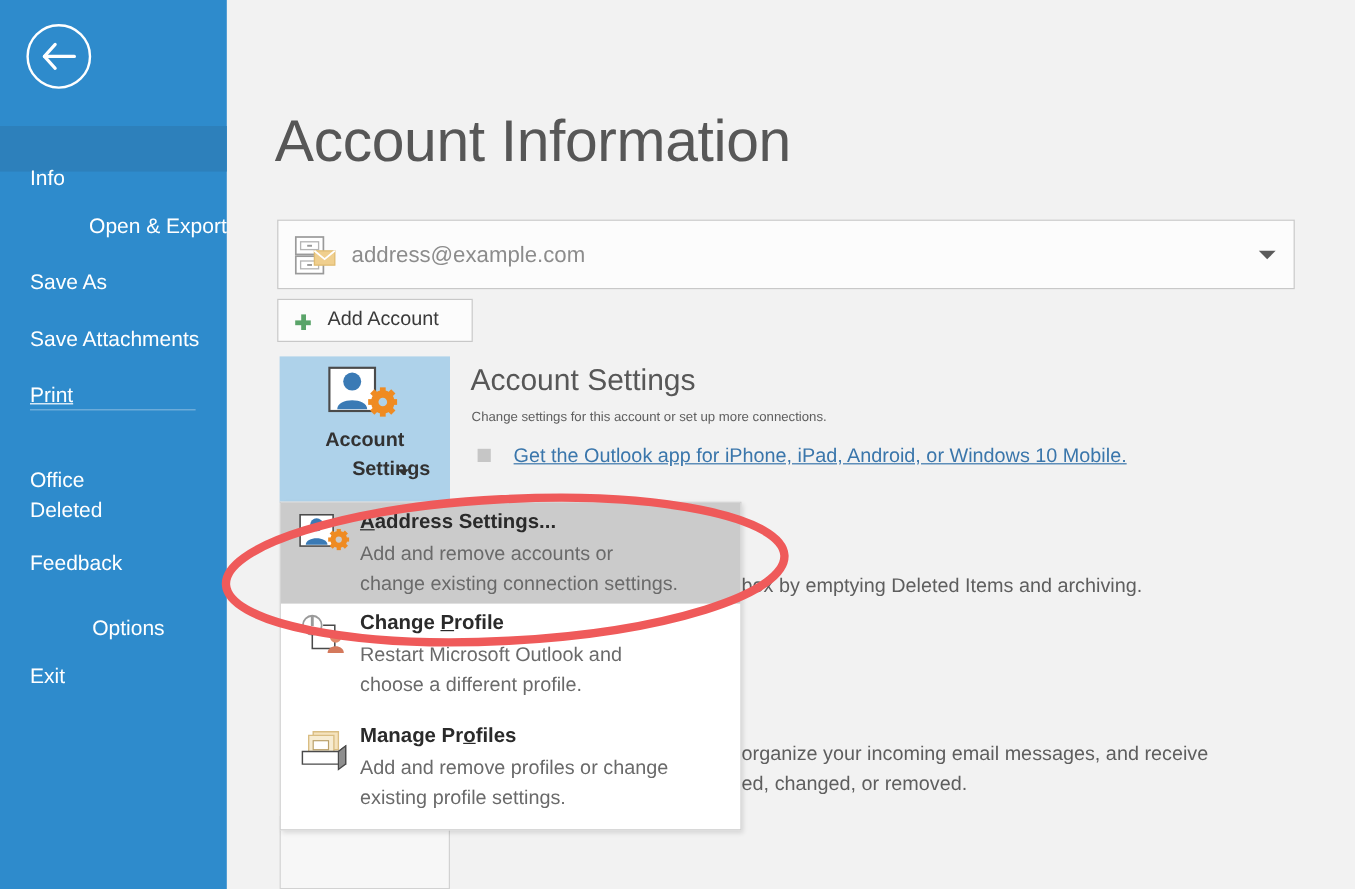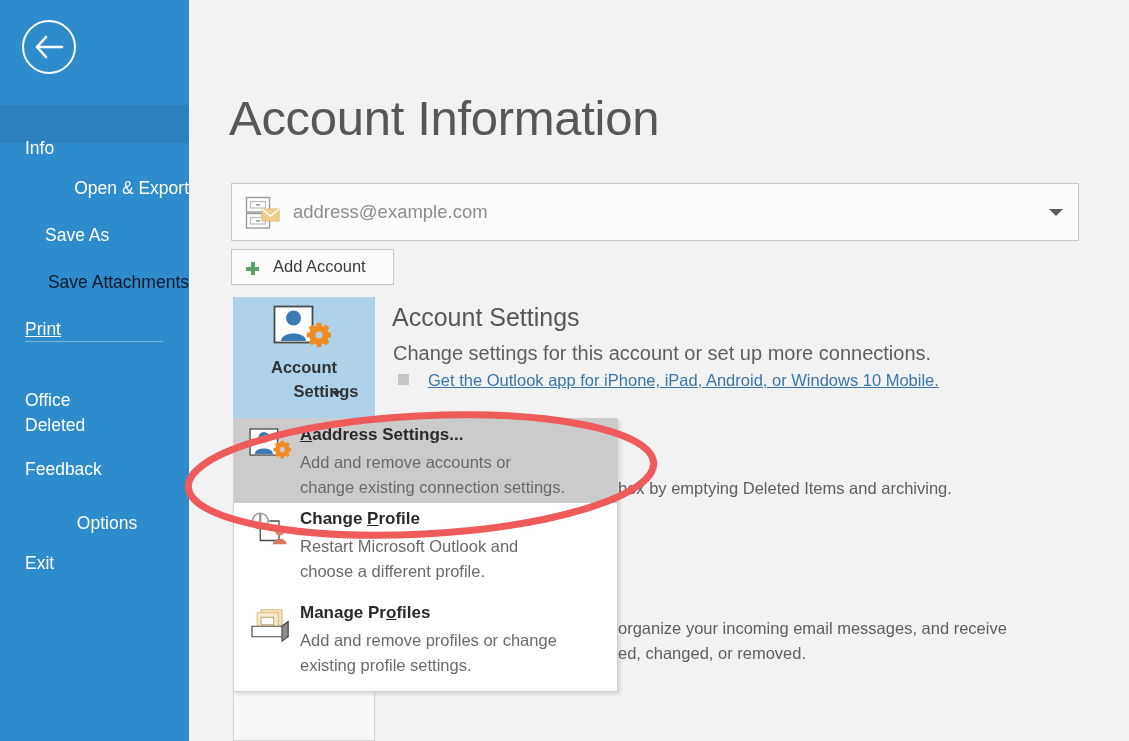--- a/index.html
+++ b/index.html
@@ -34,21 +34,21 @@
     position: absolute; left: 0; width: 189px;
     color: #ffffff;
     font-size: 17.5px;
     line-height: 24px;
     padding-left: 25px;
     box-sizing: border-box;
     cursor: pointer;
     white-space: pre-line;
   }
   .nav-item.selected { background: #2d80bb; }
-  .nav-item.disabled { color: #0f172a; cursor: default; text-align: right; }
+  .nav-item.disabled { color: #ffffff; cursor: default; }
   #nav-divider {
     position: absolute; left: 25px; top: 341px;
     width: 138px; height: 1px;
     background: #7bb4dd;
   }
 
   
   #page-title {
     position: absolute; left: 229px; top: 90px;
     font-size: 49px;
@@ -128,21 +128,21 @@
     border-top: 5px solid #323232;
   }
 
   
   #acct-heading {
     position: absolute; left: 392px; top: 303px;
     font-size: 25px; font-weight: 300; color: #575757;
   }
   #acct-sub {
     position: absolute; left: 393px; top: 342px;
-    font-size: 20px; color: #5e5e5e;
+    font-size: 11px; color: #5e5e5e;
   }
   #outlook-app-bullet {
     position: absolute; left: 398px; top: 374px;
     width: 11px; height: 11px; background: #c6c6c6;
   }
   #outlook-app-link {
     position: absolute; left: 428px; top: 371px;
     font-size: 16.5px;
     color: #3a76ab;
     text-decoration: underline;
@@ -212,21 +212,21 @@
         <path d="M3 13 L28 13" fill="none" stroke="#ffffff" stroke-width="2.6" stroke-linecap="round"></path>
       </svg>
     </div>
 
     <div class="nav-item selected" style="top:105px;height:38px;padding-top:7px;">
       <span>Info</span>
     </div>
     <div class="nav-item" style="top:152px;text-align:right;">
       <span>Open &amp; Export</span>
     </div>
-    <div class="nav-item" style="top:199px;margin-left:20px;">
+    <div class="nav-item" style="top:199px;">
       <span>Save As</span>
     </div>
     <div class="nav-item disabled" style="top:246px;">
       <span>Save Attachments</span>
     </div>
     <div class="nav-item" style="top:293px;text-decoration:underline;">
       <span>Print</span>
     </div>
 
     <div id="nav-divider"></div>

